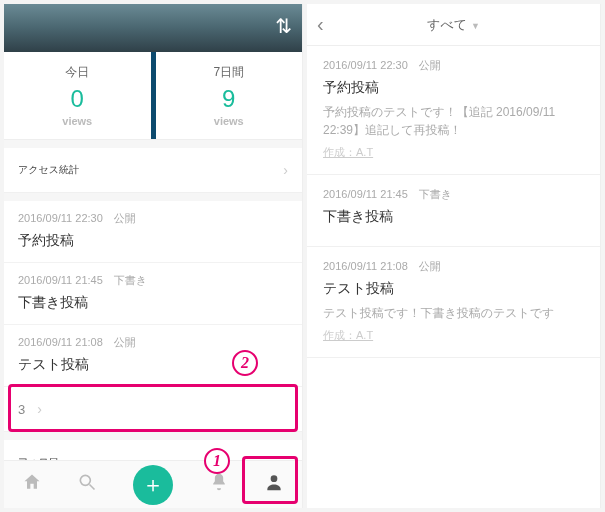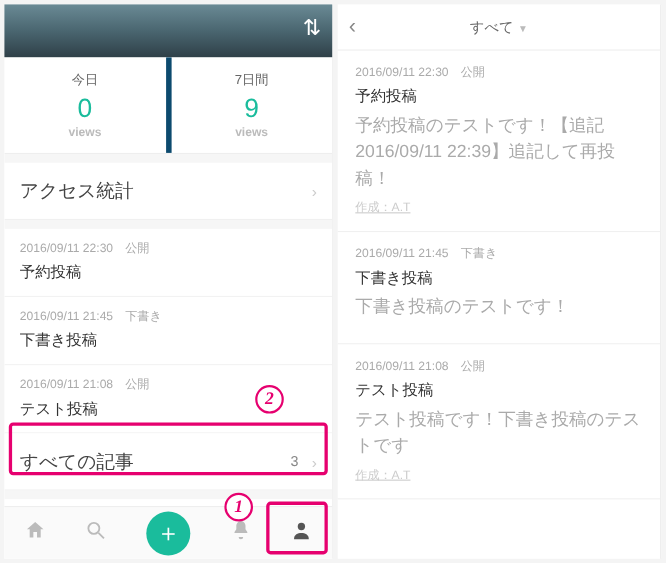--- a/index.html
+++ b/index.html
@@ -40,21 +40,21 @@
   .stat + .stat { border-left: 5px solid #0c4a6e; }
   .stat .label { font-size: 12px; color: #666; }
   .stat .value { font-size: 24px; color: #1abc9c; margin: 4px 0 2px; font-weight: 300; }
   .stat .sub { font-size: 11px; color: #bbb; font-weight: bold; }
 
   .row {
     display: flex; align-items: center; justify-content: space-between;
     padding: 14px 14px; background: #fff;
     border-bottom: 1px solid #f0f0f0;
   }
-  .row .title { font-size: 17px; color: #444; }
+  .row .title { font-size: 10px; color: #444; }
   .row .chev { color: #ccc; font-size: 14px; }
   .gap { height: 8px; background: #f6f6f6; }
 
   .post { padding: 10px 14px 12px; border-bottom: 1px solid #f2f2f2; }
   .post .meta { font-size: 11px; color: #aaa; margin-bottom: 6px; }
   .post .ptitle { font-size: 14px; color: #333; }
 
   .row-count { display: flex; align-items: center; gap: 12px; }
   .row-count .num { color: #888; font-size: 13px; }
 
@@ -92,21 +92,21 @@
     height: 42px; display: flex; align-items: center; justify-content: center;
     position: relative; border-bottom: 1px solid #eee;
   }
   .r-head .back { position: absolute; left: 10px; font-size: 20px; color: #888; top: 9px; }
   .r-head .ttl { font-size: 13px; color: #666; }
   .r-head .ttl .dd { font-size: 9px; color: #bbb; margin-left: 4px; }
 
   .r-post { padding: 12px 16px 14px; border-bottom: 1px solid #f0f0f0; }
   .r-post .meta { font-size: 11px; color: #aaa; margin-bottom: 6px; }
   .r-post .ptitle { font-size: 14px; color: #333; margin-bottom: 6px; }
-  .r-post .body { font-size: 16px; color: #aaa; line-height: 1.5; margin-bottom: 6px; }
+  .r-post .body { font-size: 12px; color: #aaa; line-height: 1.5; margin-bottom: 6px; }
   .r-post .author { font-size: 11px; color: #ccc; text-decoration: underline; }
 
   .left-scroll { position: absolute; top: 48px; bottom: 48px; left: 0; right: 0; overflow: hidden; }
 </style>
 </head>
 <body>
 
 <div class="wrap">
 
   <div class="phone left">
@@ -145,21 +145,20 @@
       <div class="post">
         <div class="meta">2016/09/11 21:45　下書き</div>
         <div class="ptitle">下書き投稿</div>
       </div>
       <div class="post">
         <div class="meta">2016/09/11 21:08　公開</div>
         <div class="ptitle">テスト投稿</div>
       </div>
 
       <div class="row">
-        <span class="title">すべての記事</span>
         <span class="row-count">
           <span class="num">3</span>
           <span class="chev">›</span>
         </span>
       </div>
 
       <div class="gap"></div>
 
       <div class="row">
         <span class="title">フォロワー</span>
@@ -211,21 +210,20 @@
     <div class="r-post">
       <div class="meta">2016/09/11 22:30　公開</div>
       <div class="ptitle">予約投稿</div>
       <div class="body">予約投稿のテストです！【追記 2016/09/11 22:39】追記して再投稿！</div>
       <div class="author">作成：A.T</div>
     </div>
 
     <div class="r-post">
       <div class="meta">2016/09/11 21:45　下書き</div>
       <div class="ptitle">下書き投稿</div>
-      <div class="body">下書き投稿のテストです！</div>
       <div class="author"></div>
     </div>
 
     <div class="r-post">
       <div class="meta">2016/09/11 21:08　公開</div>
       <div class="ptitle">テスト投稿</div>
       <div class="body">テスト投稿です！下書き投稿のテストです</div>
       <div class="author">作成：A.T</div>
     </div>
   </div>

